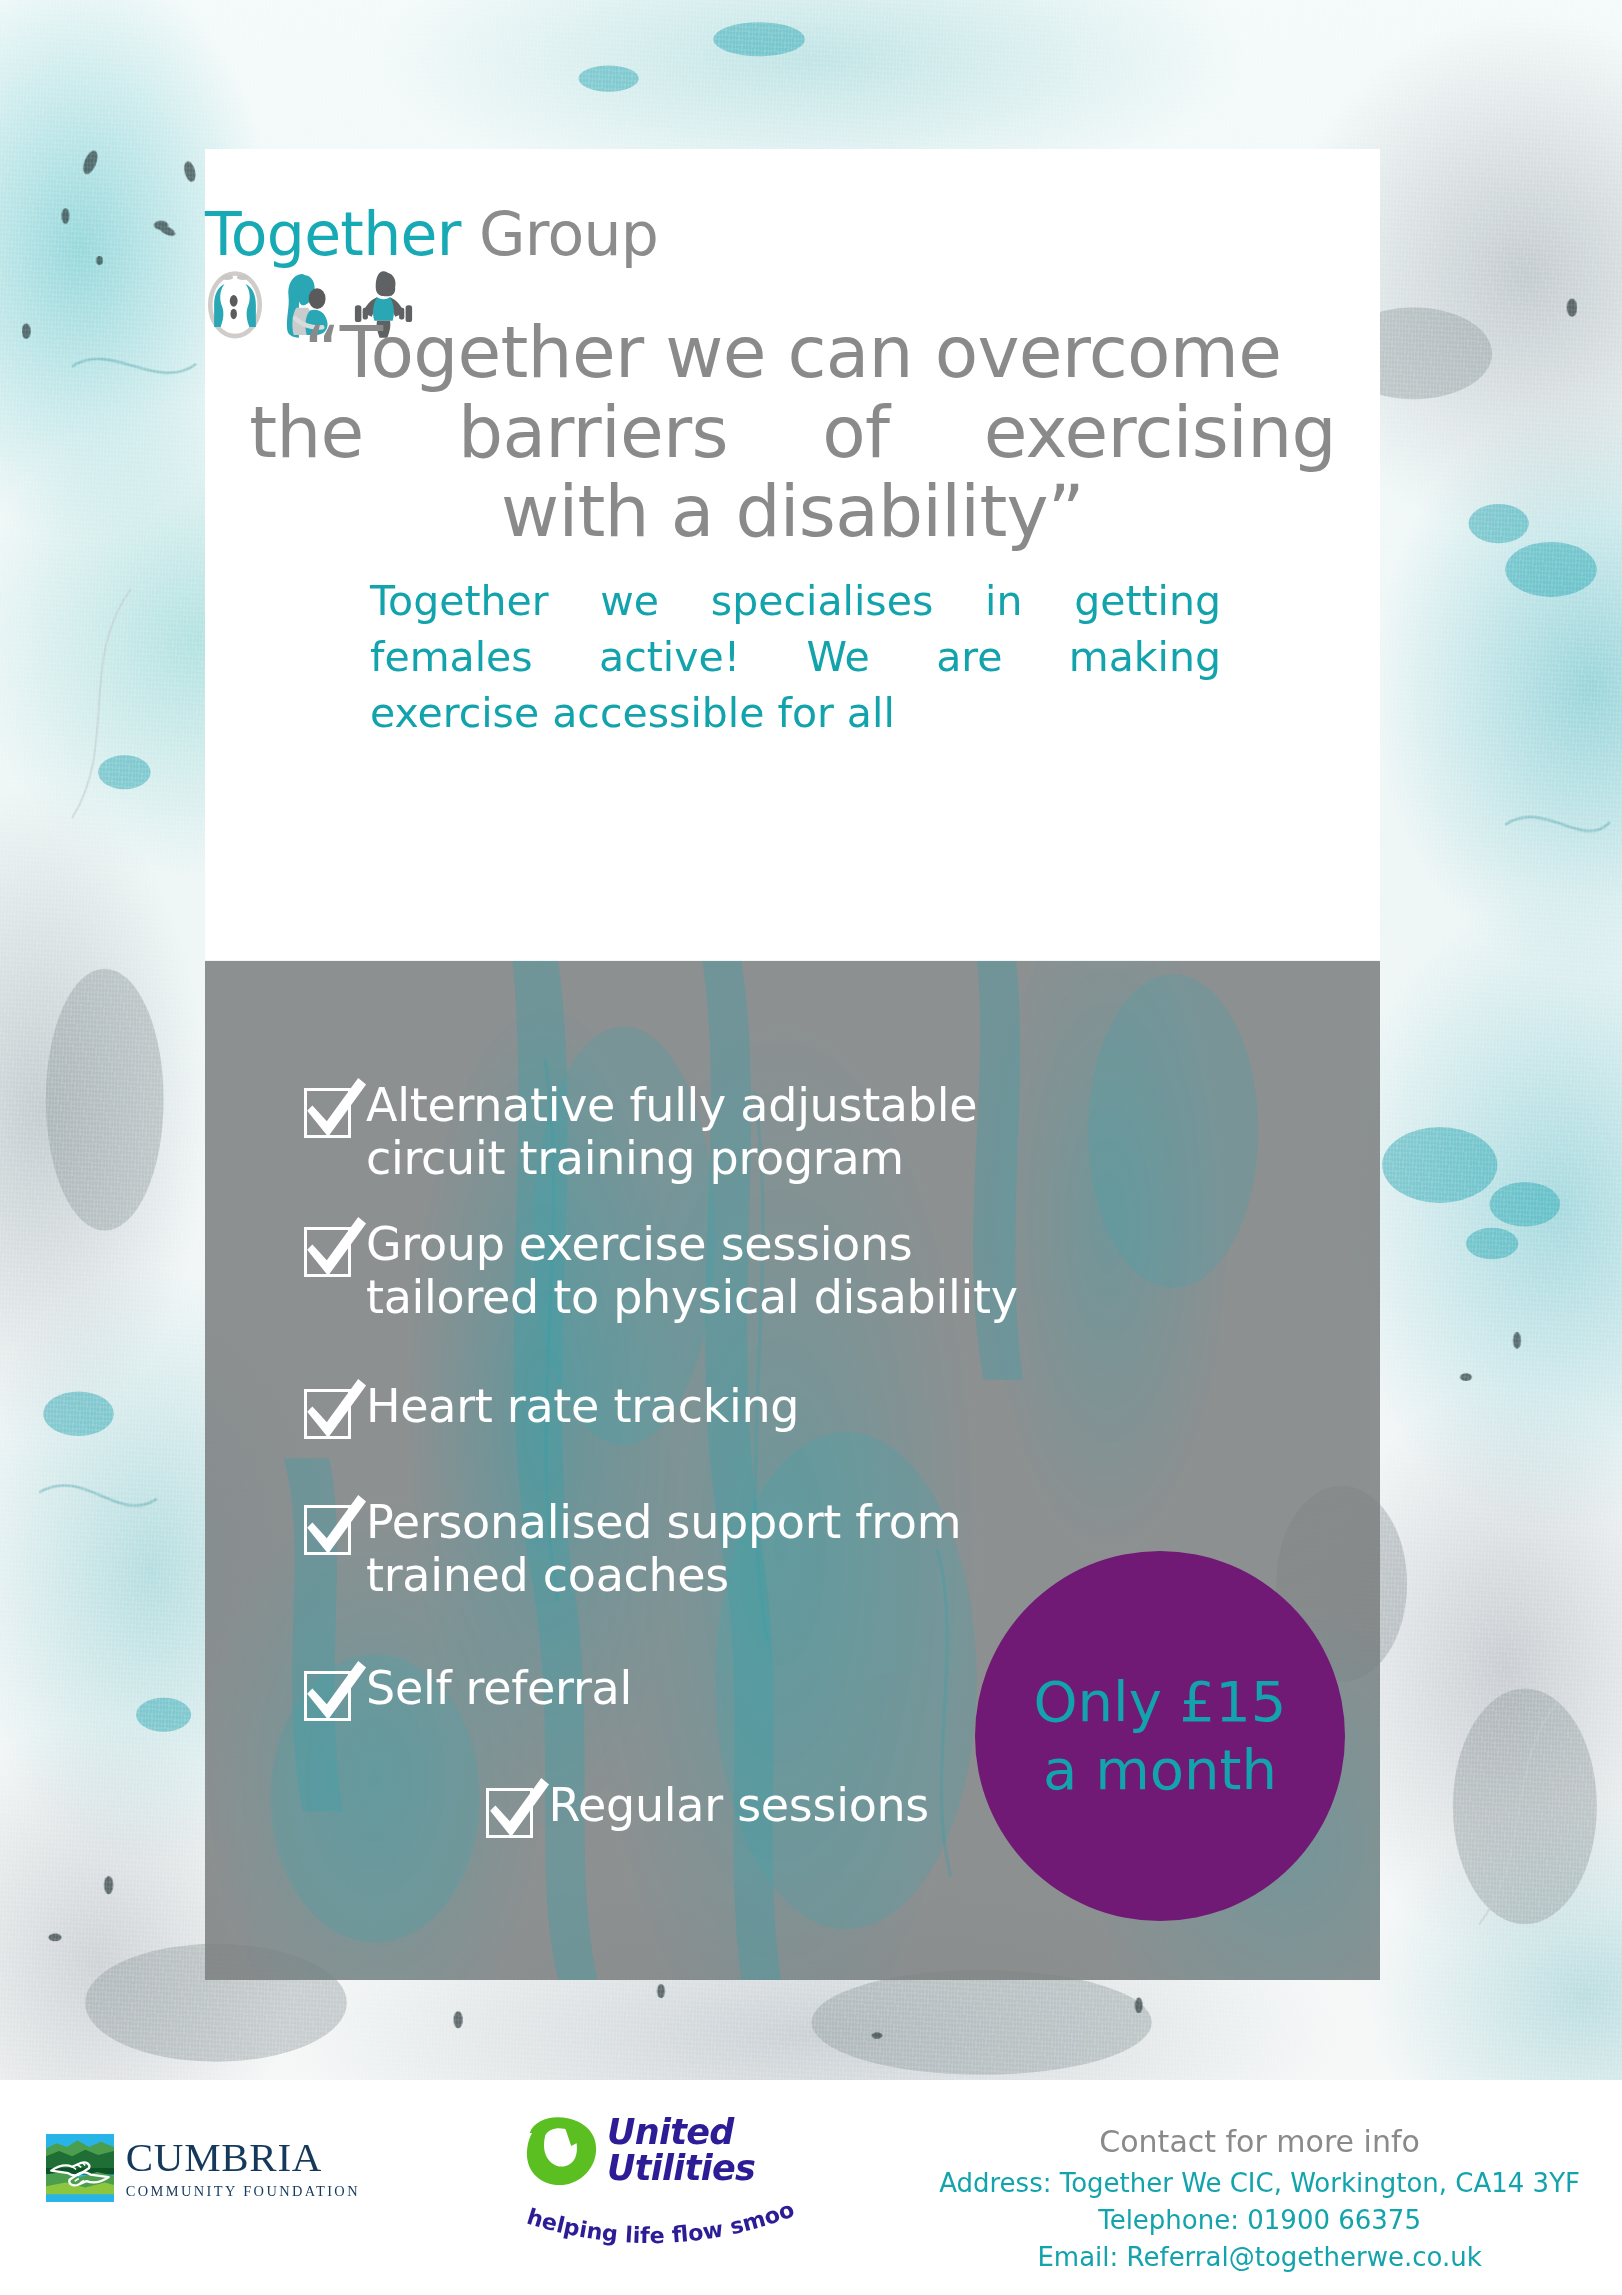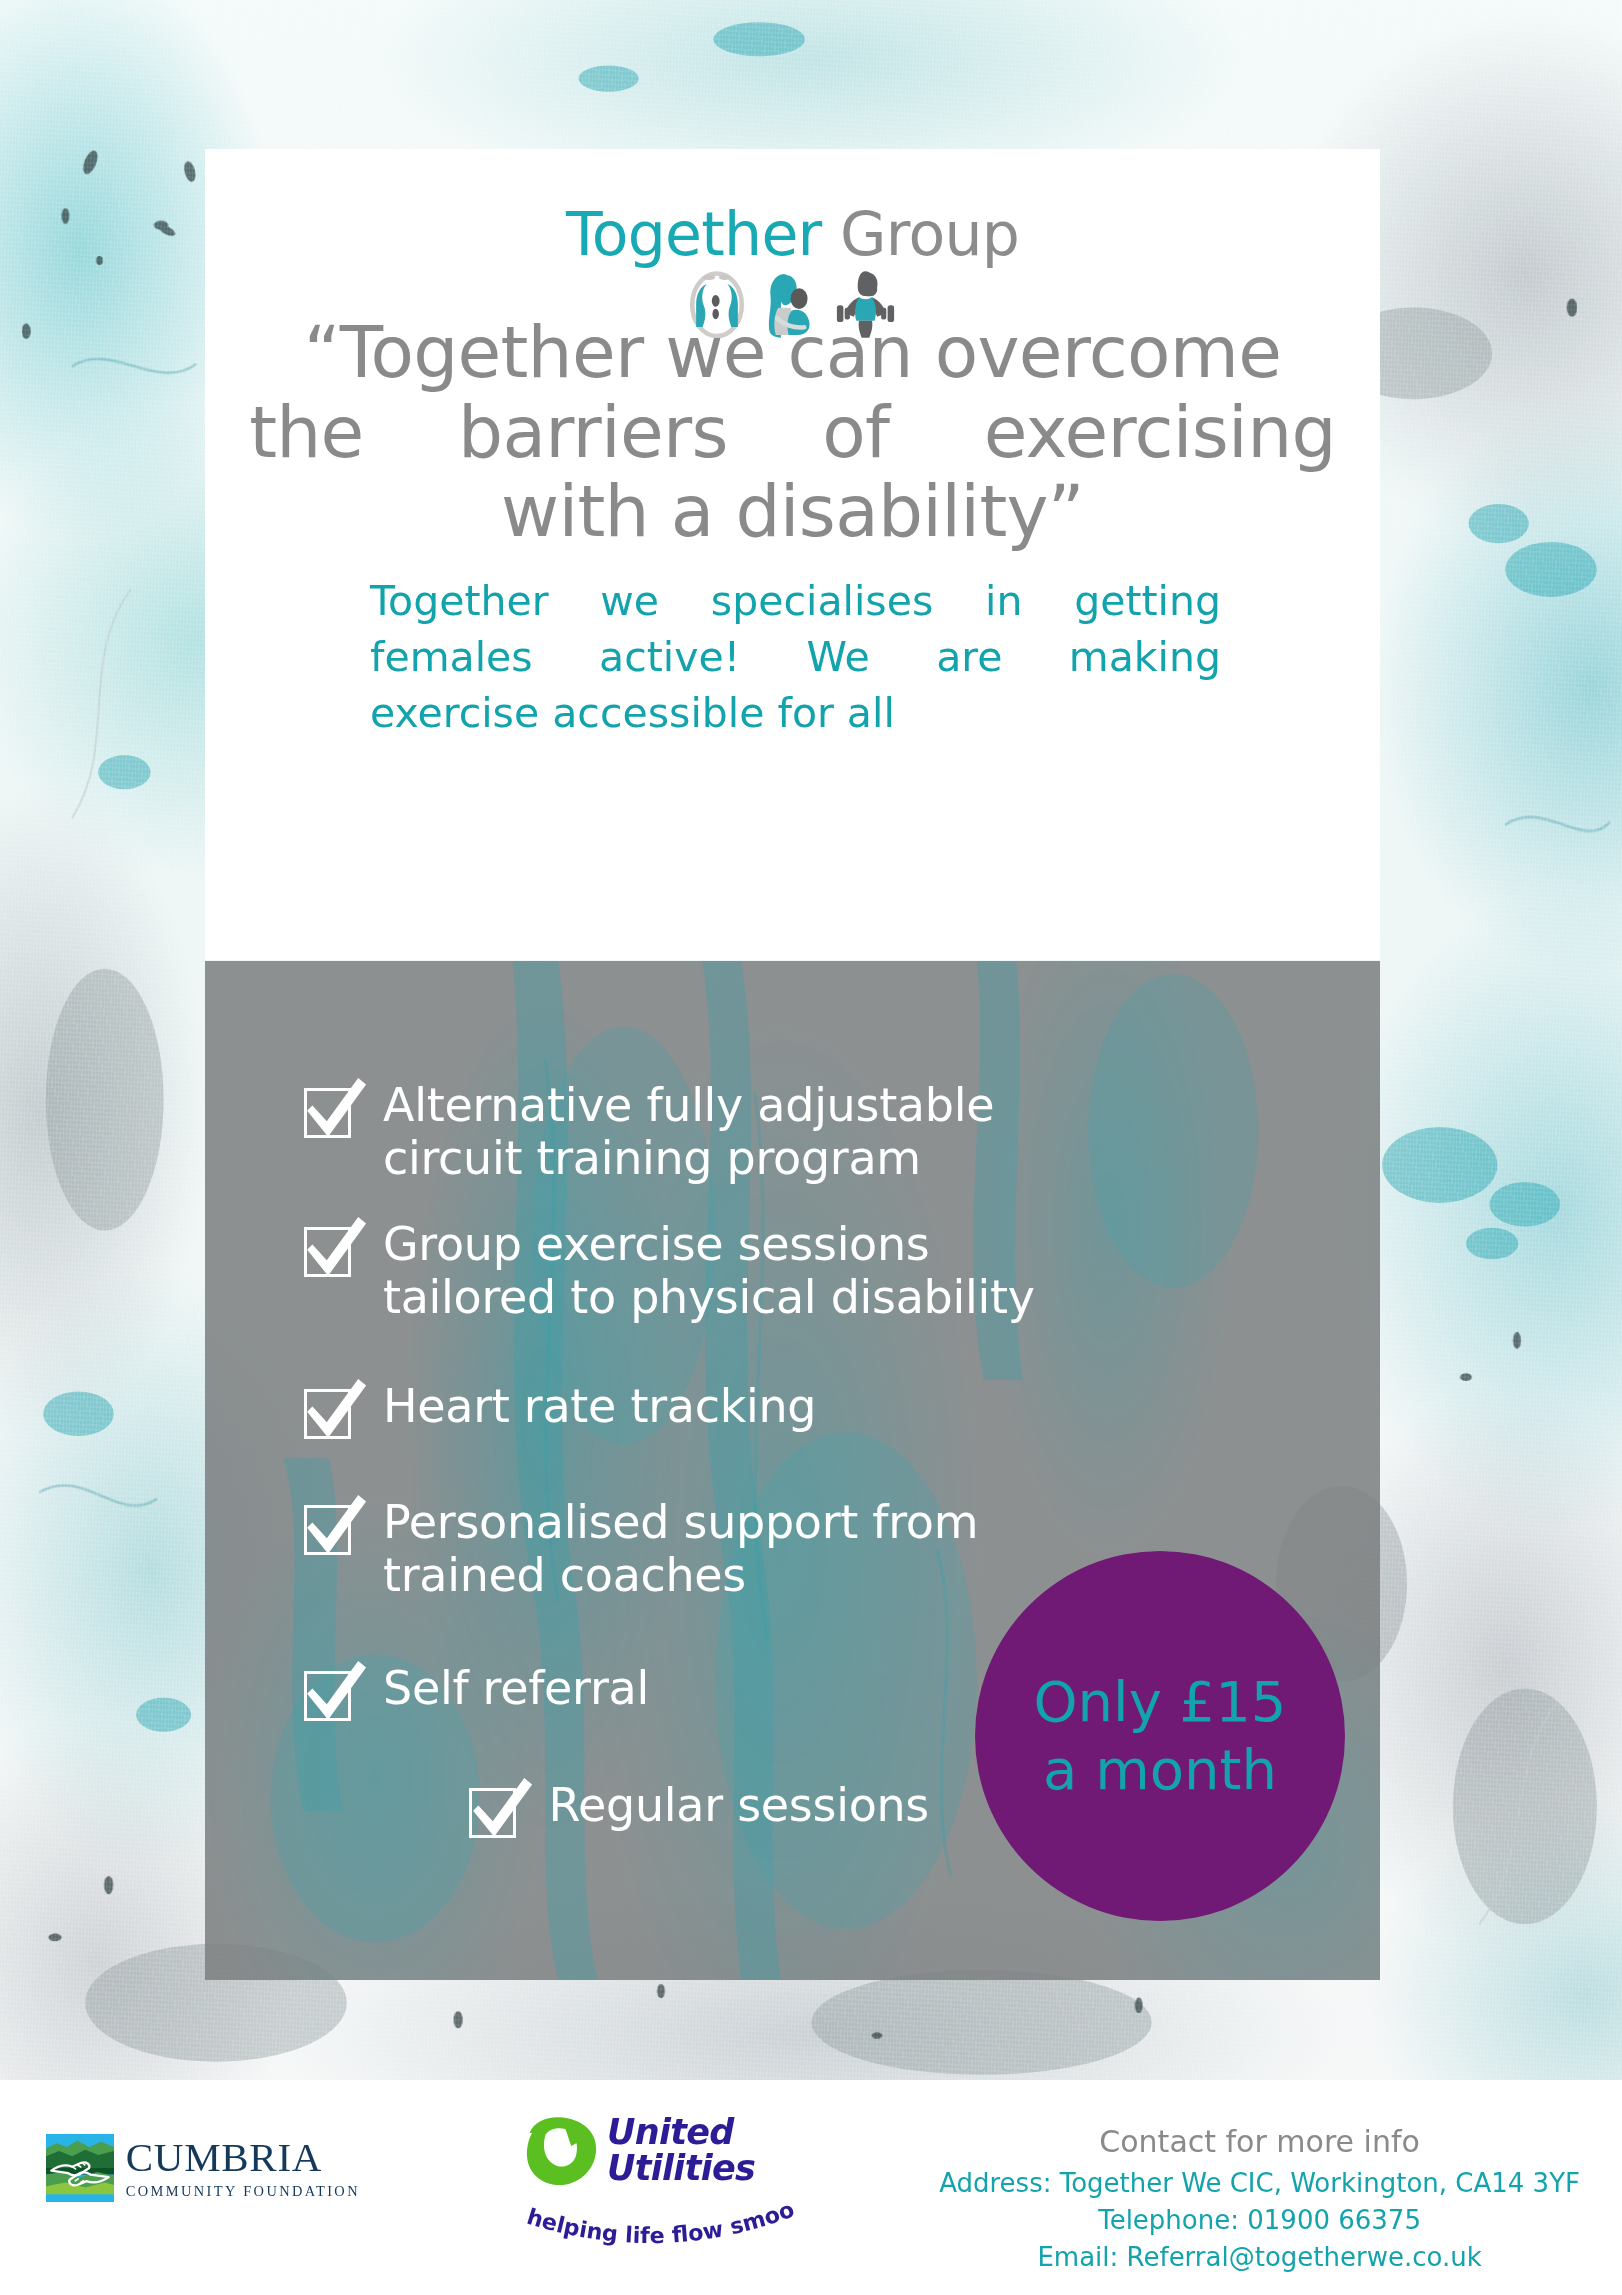--- a/index.html
+++ b/index.html
@@ -42,21 +42,21 @@
     mix-blend-mode:overlay;pointer-events:none;
   }
 
   
   .white-card{
     position:absolute;left:205px;top:149px;width:1175px;height:811px;
     background:#ffffff;
   }
   .logo-wrap{
     position:absolute;left:0;top:55px;width:1175px;
-    display:flex;flex-direction:column;align-items:center;
+    display:flex;flex-direction:column;
   }
   .logo-word{
     font-family:"DejaVu Sans", sans-serif;
     font-size:60px;letter-spacing:-0.7px;line-height:1;white-space:nowrap;
   }
   .logo-word .lw-teal{color:#17AAB4;font-weight:400;}
   .logo-word .lw-gray{color:#8C8C8C;font-weight:400;}
   .logo-icons{display:flex;align-items:flex-end;gap:17px;margin-top:3.9px;}
 
   .headline{
@@ -98,21 +98,21 @@
   .checklist{position:absolute;left:0;top:0;width:1175px;height:100%;}
   .cl-item{position:absolute;display:flex;align-items:flex-start;}
   .cbox{position:relative;width:55px;height:55px;flex:0 0 55px;margin-top:5.2px;}
   .cbox .sq{
     position:absolute;left:2.6px;top:3.9px;width:47px;height:50px;
     border:3.3px solid #ffffff;box-sizing:border-box;
   }
   .cbox svg{position:absolute;left:-2.6px;top:-10.5px;width:72px;height:72px;overflow:visible;}
   .cl-text{
     color:#ffffff;font-size:46px;line-height:1.16;font-weight:400;
-    margin-left:27px;letter-spacing:-0.3px;white-space:pre-line;
+    margin-left:10px;letter-spacing:-0.3px;white-space:pre-line;
   }
 
   
   .price-circle{
     position:absolute;left:770px;top:590px;width:370px;height:370px;
     border-radius:50%;background:#701a75;
     display:flex;flex-direction:column;align-items:center;justify-content:center;
     text-align:center;
   }
   .price-circle .pc-l1{color:#12A3AC;font-size:56px;line-height:1.22;font-weight:400;}

